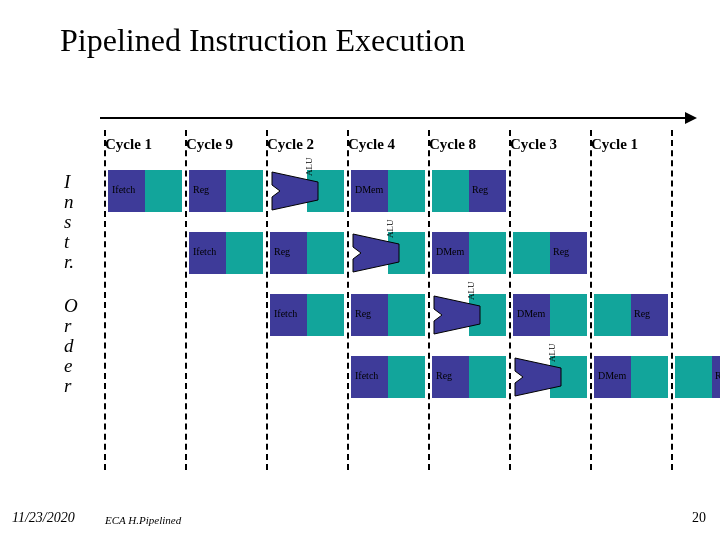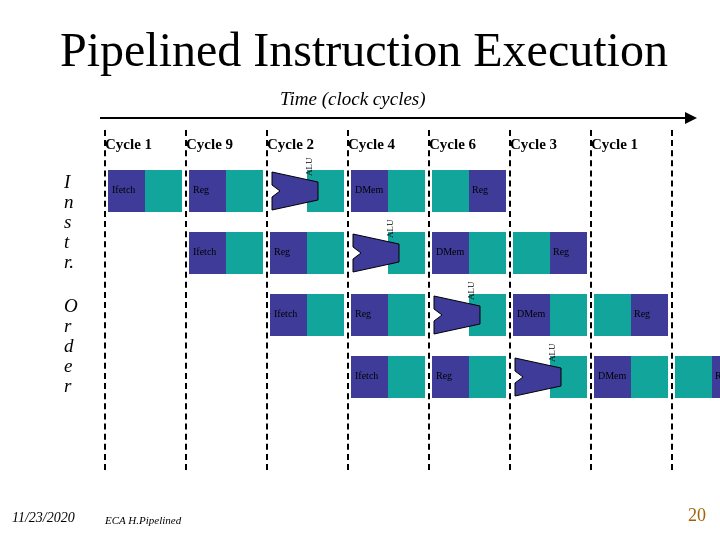--- a/index.html
+++ b/index.html
@@ -1,17 +1,17 @@
 <!DOCTYPE html>
 <html><head>
 <meta charset="utf-8">
 <style>
   html,body{margin:0;padding:0;width:720px;height:540px;background:#fff;font-family:Georgia,'Times New Roman',serif;overflow:hidden;}
   .slide{position:relative;width:720px;height:540px;}
-  .title{position:absolute;left:60px;top:22px;font-size:48px;color:#000;}
+  .title{position:absolute;left:60px;top:22px;font-size:32px;color:#000;}
   .time-label{position:absolute;left:280px;top:88px;font-style:italic;font-size:19px;font-family:'Comic Sans MS',cursive;}
   .arrow{position:absolute;left:100px;top:112px;width:595px;height:12px;}
   .arrow-line{position:absolute;left:0;top:5px;width:100%;height:2px;background:#000;}
   .arrow-head{position:absolute;right:-2px;top:0;width:0;height:0;border-left:12px solid #000;border-top:6px solid transparent;border-bottom:6px solid transparent;}
   
   .vlabel{position:absolute;left:64px;font-family:'Comic Sans MS',cursive;font-style:italic;font-size:19px;line-height:1.05;}
   .vlabel span{display:block;}
   
   .cyc-row{position:absolute;top:136px;left:105px;font-family:'Comic Sans MS',cursive;font-weight:bold;font-size:15px;}
   .cyc-row span{display:inline-block;width:81px;text-align:left;}
@@ -23,49 +23,48 @@
   .half.blue{background:#3e3b99;}
   .half.teal{background:#12a59b;}
   .lbl{position:absolute;left:4px;top:14px;font-family:'Comic Sans MS',cursive;font-size:10px;color:#000;z-index:3;}
   
   .alu{position:absolute;width:74px;height:42px;}
   .alu .tealbox{position:absolute;right:0;top:0;width:50%;height:100%;background:#12a59b;z-index:0;}
   .alu svg{position:absolute;left:0;top:0;width:100%;height:100%;z-index:2;}
   .alu .at{position:absolute;left:34px;top:6px;font-family:'Comic Sans MS',cursive;font-size:9px;color:#000;transform:rotate(-90deg);transform-origin:left top;z-index:4;width:40px;}
   .footer-date{position:absolute;left:12px;bottom:14px;font-size:14px;font-style:italic;color:#000;}
   .footer-center{position:absolute;left:105px;bottom:14px;font-size:11px;font-style:italic;color:#000;}
-  .footer-num{position:absolute;right:14px;bottom:14px;font-size:18px;color:#a16207;}
+  .footer-num{position:absolute;right:14px;bottom:14px;font-size:14px;color:#000000;}
 </style>
 </head>
 <body>
 
 <div class="slide">
   <div class="title">Pipelined Instruction Execution</div>
-  <div class="time-label">Time (clock cycles)</div>
   <div class="arrow">
     <div class="arrow-line"></div>
       <div class="arrow-head"></div>
   </div>
 
   <div class="vlabel" style="top:172px" id="vtop">
       <span>I</span>
       <span>n</span>
       <span>s</span>
       <span>t</span>
       <span>r.</span>
     </div>
   <div class="vlabel" style="top:296px" id="vbot">
       <span>O</span>
       <span>r</span>
       <span>d</span>
       <span>e</span>
       <span>r</span>
     </div>
 
-  <div class="cyc-row" id="cycrow"><span>Cycle 1</span><span>Cycle 9</span><span>Cycle 2</span><span>Cycle 4</span><span>Cycle 6</span><span>Cycle 3</span><span>Cycle 1</span></div>
+  <div class="cyc-row" id="cycrow"><span>Cycle 1</span><span>Cycle 9</span><span>Cycle 2</span><span>Cycle 4</span><span>Cycle 8</span><span>Cycle 3</span><span>Cycle 1</span></div>
 
   <div id="dashes">
       <div class="dash" style="left: 104px;"></div>
       <div class="dash" style="left: 185px;"></div>
       <div class="dash" style="left: 266px;"></div>
       <div class="dash" style="left: 347px;"></div>
       <div class="dash" style="left: 428px;"></div>
       <div class="dash" style="left: 509px;"></div>
       <div class="dash" style="left: 590px;"></div>
       <div class="dash" style="left: 671px;"></div>

